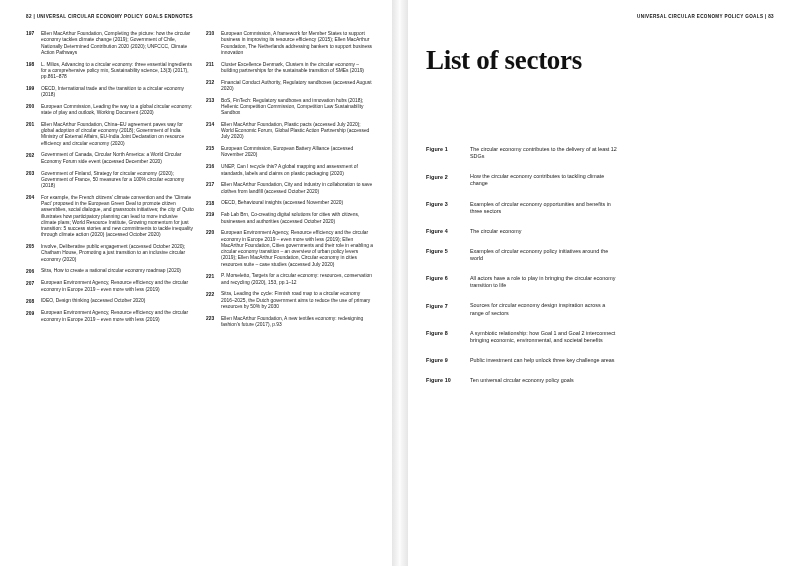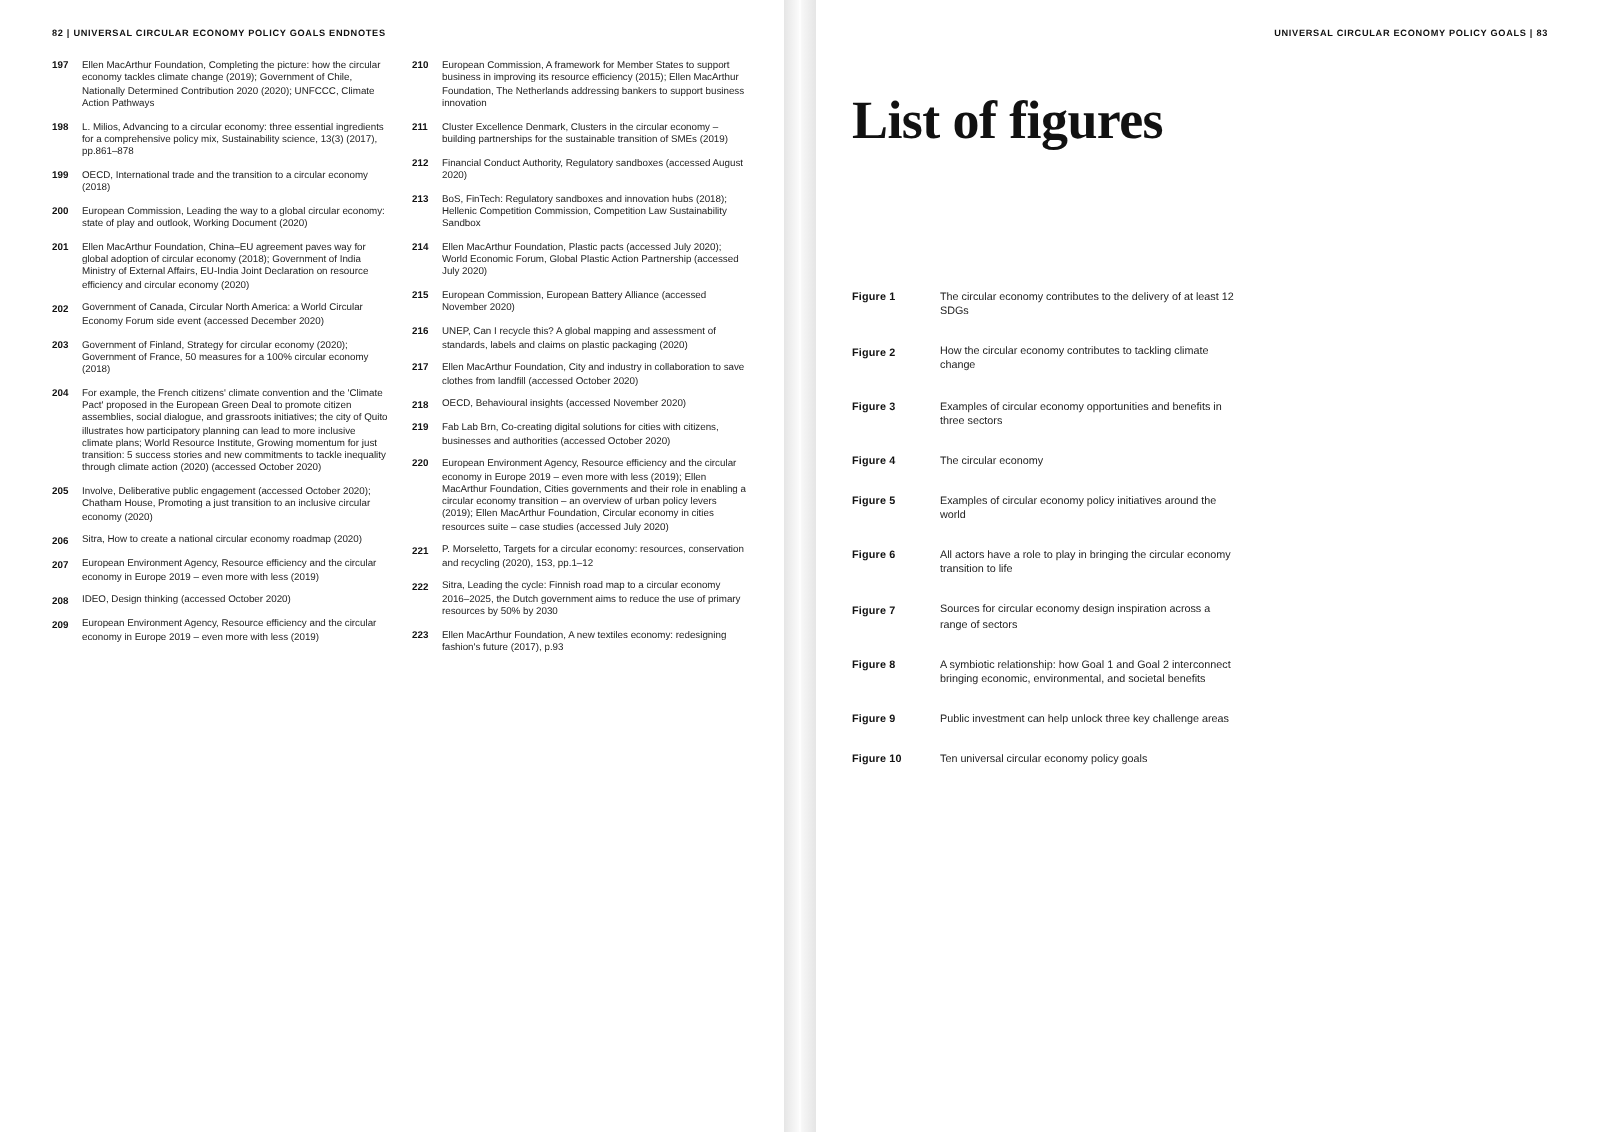--- a/index.html
+++ b/index.html
@@ -242,21 +242,21 @@
           <div class="ref-text">Ellen MacArthur Foundation, A new textiles economy: redesigning fashion's future (2017), p.93</div>
         </div>
       </div>
 
     </div>
   </div>
 
   <div class="page page-right">
     <div class="running-head running-head-right">UNIVERSAL CIRCULAR ECONOMY POLICY GOALS | 83</div>
 
-    <h1 class="lof-title">List of figures</h1>
+    <h1 class="lof-title">List of sectors</h1>
 
     <div class="lof-list">
       <div class="fig-row">
         <div class="fig-label">Figure 1</div>
         <div class="fig-desc">The circular economy contributes to the delivery of at least 12 SDGs</div>
       </div>
       <div class="fig-row">
         <div class="fig-label">Figure 2</div>
         <div class="fig-desc">How the circular economy contributes to tackling climate change</div>
       </div>

